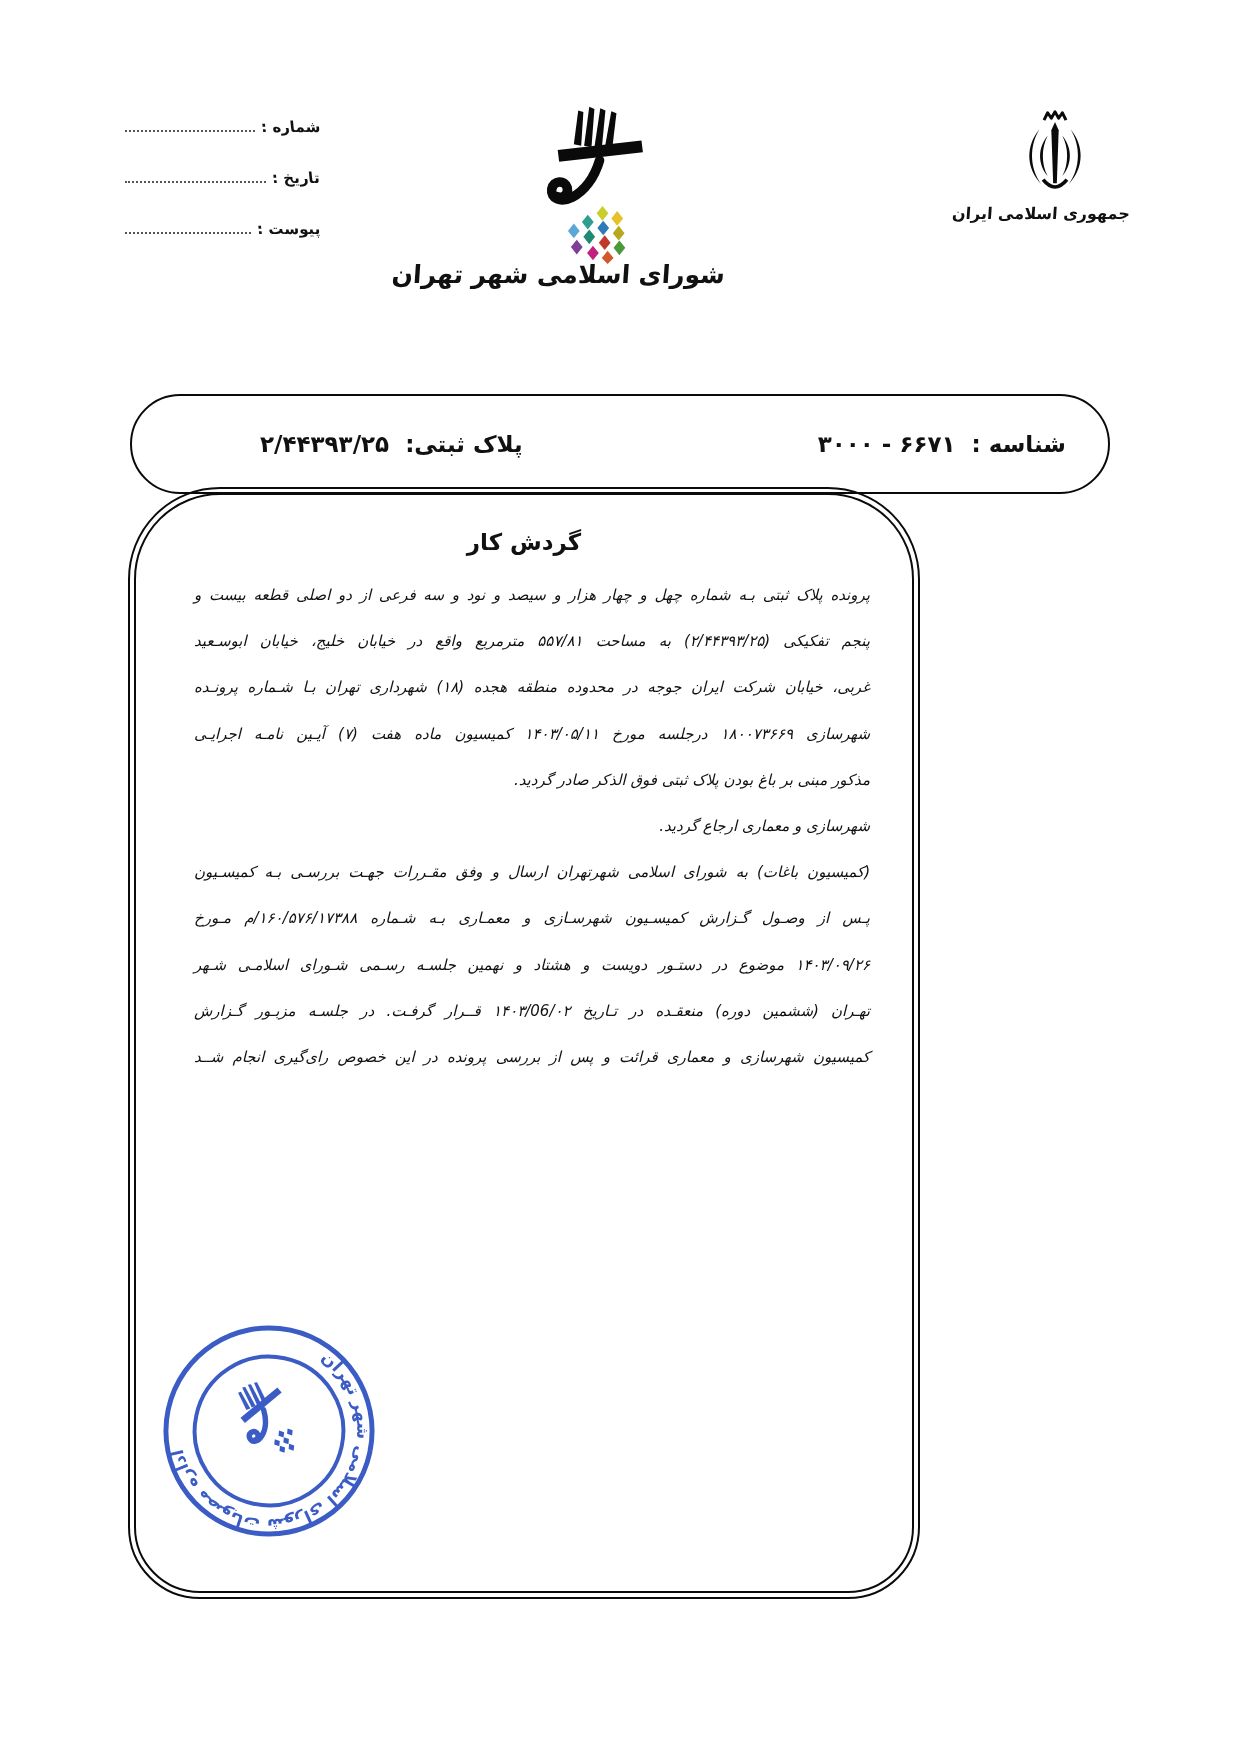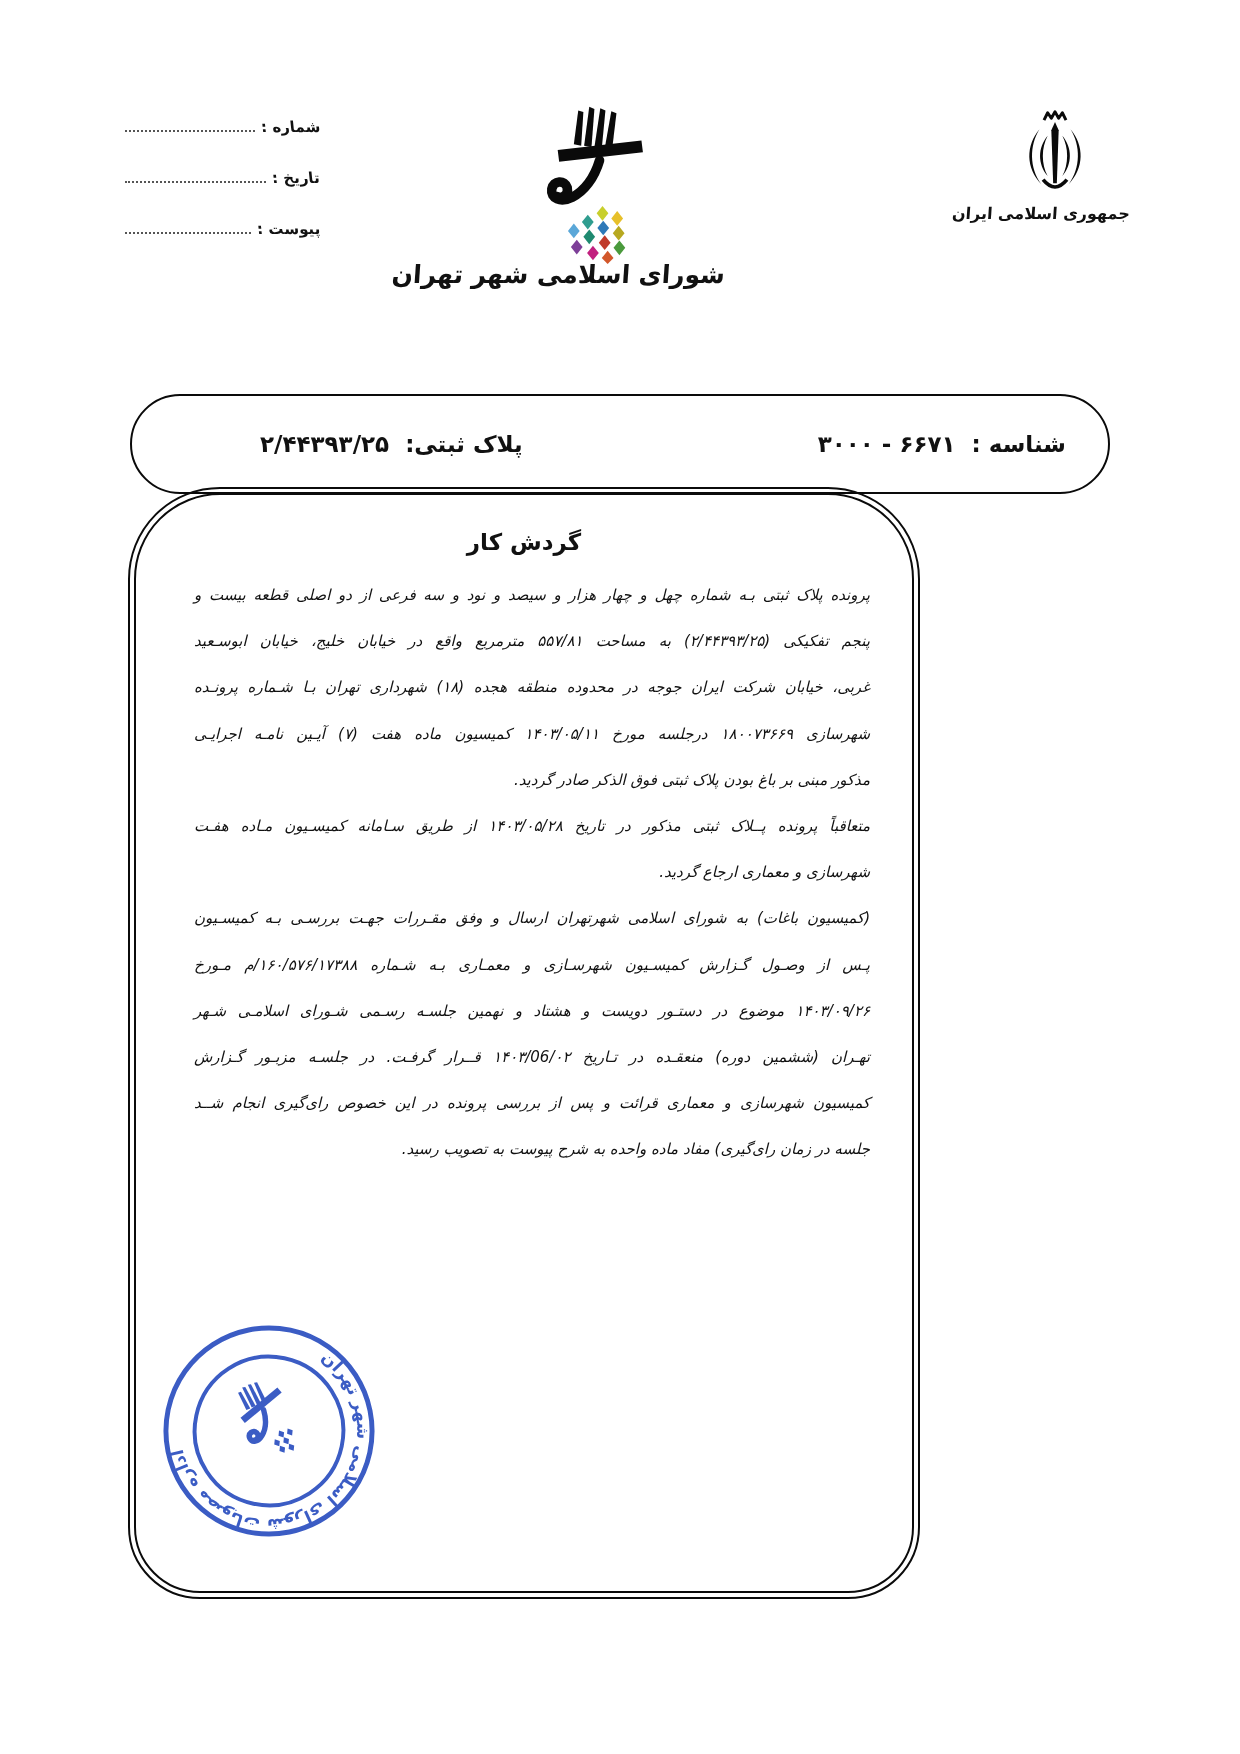--- a/index.html
+++ b/index.html
@@ -135,28 +135,26 @@
 
   <div class="doc-box">
     <div class="doc-box-inner">
       <div class="doc-title">گردش کار</div>
       <div class="body-text">
           <div class="line">پرونده پلاک ثبتی بـه شماره چهل و چهار هزار و سیصد و نود و سه فرعی از دو اصلی قطعه بیست و</div>
           <div class="line">پنجم تفکیکی (۲/۴۴۳۹۳/۲۵) به مساحت ۵۵۷/۸۱ مترمربع واقع در خیابان خلیج، خیابان ابوسـعید</div>
           <div class="line">غربی، خیابان شرکت ایران جوجه در محدوده منطقه هجده (۱۸) شهرداری تهران بـا شـماره پرونـده</div>
           <div class="line">شهرسازی ۱۸۰۰۷۳۶۶۹ درجلسه مورخ ۱۴۰۳/۰۵/۱۱ کمیسیون ماده هفت (۷) آیـین نامـه اجرایـی</div>
           <div class="line end">مذکور مبنی بر باغ بودن پلاک ثبتی فوق الذکر صادر گردید.</div>
-          <div class="line">متعاقباً پرونده پــلاک ثبتی مذکور در تاریخ ۱۴۰۳/۰۵/۲۸ از طریق سـامانه کمیسـیون مـاده هفـت</div>
           <div class="line end">شهرسازی و معماری ارجاع گردید.</div>
           <div class="line">(کمیسیون باغات) به شورای اسلامی شهرتهران ارسال و وفق مقـررات جهـت بررسـی بـه کمیسـیون</div>
           <div class="line">پـس از وصـول گـزارش کمیسـیون شهرسـازی و معمـاری بـه شـماره ۱۶۰/۵۷۶/۱۷۳۸۸/م مـورخ</div>
           <div class="line">۱۴۰۳/۰۹/۲۶ موضوع در دستـور دویست و هشتاد و نهمین جلسـه رسـمی شـورای اسلامـی شـهر</div>
           <div class="line">تهـران (ششمین دوره) منعقـده در تـاریخ ۱۴۰۳/06/۰۲ قــرار گرفـت. در جلسـه مزبـور گـزارش</div>
           <div class="line">کمیسیون شهرسازی و معماری قرائت و پس از بررسی پرونده در این خصوص رای‌گیری انجام شــد</div>
-          <div class="line end">جلسه در زمان رای‌گیری) مفاد ماده واحده به شرح پیوست به تصویب رسید.</div>
         </div>
     </div>
   </div>
 
   <div class="stamp">
     <svg width="218" height="218" viewBox="0 0 220 220" style="color:#2b4fc0">
       <circle cx="110" cy="110" r="104" fill="none" stroke="currentColor" stroke-width="5"></circle>
       <circle cx="110" cy="110" r="75" fill="none" stroke="currentColor" stroke-width="4"></circle>
       <defs>
         <path id="stamp-text-circle" d="M110,21 A89,89 0 1 1 109.9,21 Z"></path>

